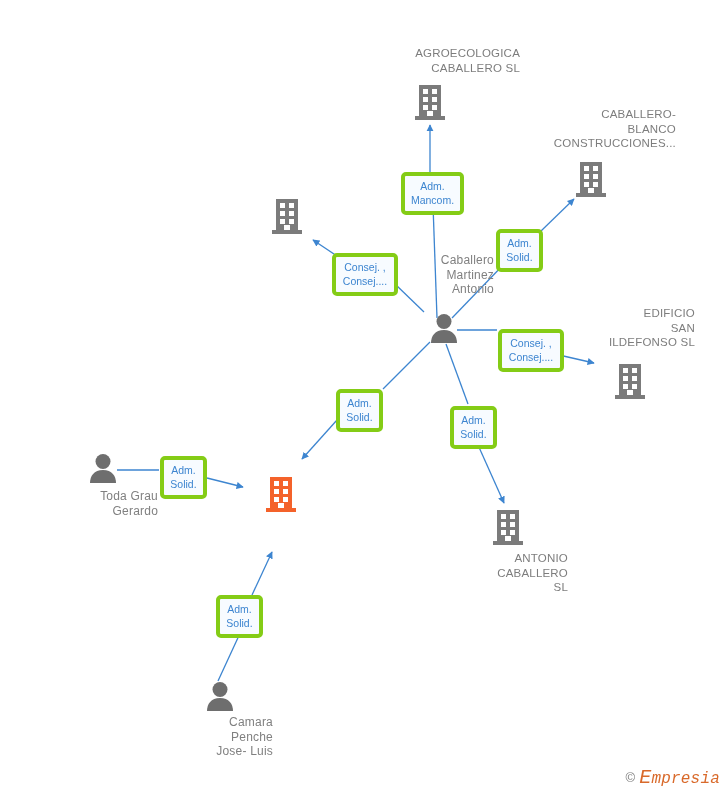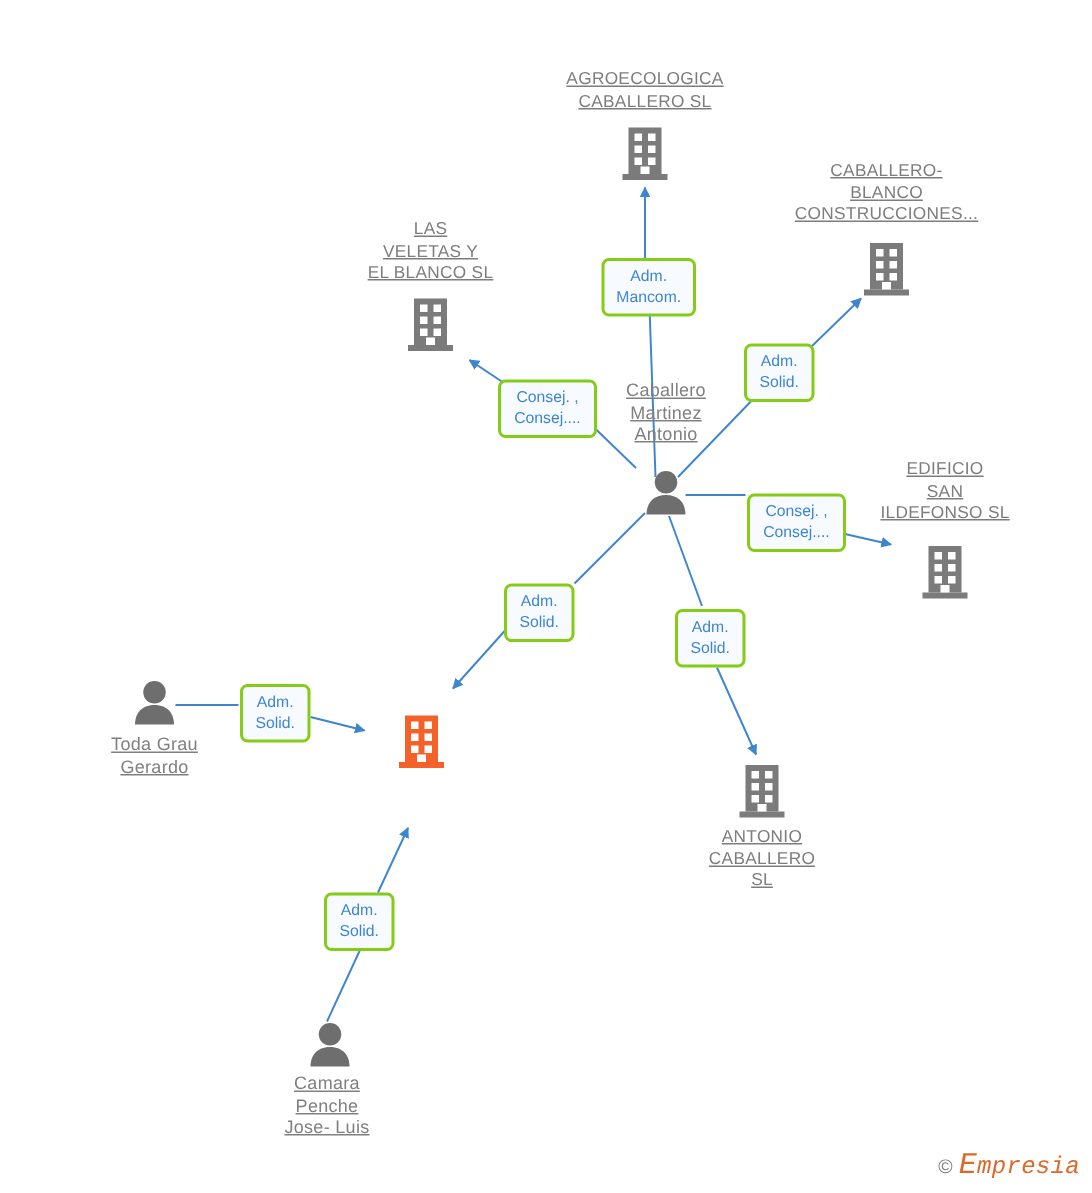--- a/index.html
+++ b/index.html
@@ -23,28 +23,27 @@
   svg.graph-canvas {
     position: absolute;
     left: 0;
     top: 0;
     width: 728px;
     height: 795px;
   }
   
   .node-label {
     position: absolute;
-    text-align: center;
+    text-align: right;
     color: #808080;
     font-size: 11.5px;
     line-height: 14.5px;
     letter-spacing: 0.2px;
     white-space: pre-line;
     pointer-events: none;
-    text-decoration: underline;
   }
   .node-label.company {
     color: #7d7d7d;
   }
   .node-label.person {
     color: #808080;
     font-size: 12px;
   }
   .node-label.focus {
     color: #6f6f6f;
@@ -55,21 +54,21 @@
   
   .node-icon {
     position: absolute;
     line-height: 0;
   }
   .node-icon svg { display: block; }
   
   .rel-box {
     position: absolute;
     box-sizing: border-box;
-    border: 2px solid #84cc16;
+    border: 4px solid #84cc16;
     border-radius: 5px;
     background: #f7fbff;
     color: #3d85d0;
     font-size: 10.5px;
     line-height: 14px;
     text-align: center;
     padding: 3px 5px 4px 5px;
     white-space: pre-line;
     box-shadow: 0 0 0 0 rgba(0,0,0,0);
   }
@@ -287,23 +286,20 @@
     </svg>
   </div>
 
   <div class="node-label company" style="left:340px; top:46px; width:180px;">AGROECOLOGICA
 CABALLERO SL</div>
 
   <div class="node-label company" style="left:506px; top:107px; width:170px;">CABALLERO-
 BLANCO
 CONSTRUCCIONES...</div>
 
-  <div class="node-label company" style="left:217px; top:146px; width:140px;">LAS
-VELETAS Y
-EL BLANCO  SL</div>
 
   <div class="node-label company" style="left:565px; top:306px; width:130px;">EDIFICIO
 SAN
 ILDEFONSO  SL</div>
 
   <div class="node-label company" style="left:448px; top:551px; width:120px;">ANTONIO
 CABALLERO
 SL</div>
 
 

